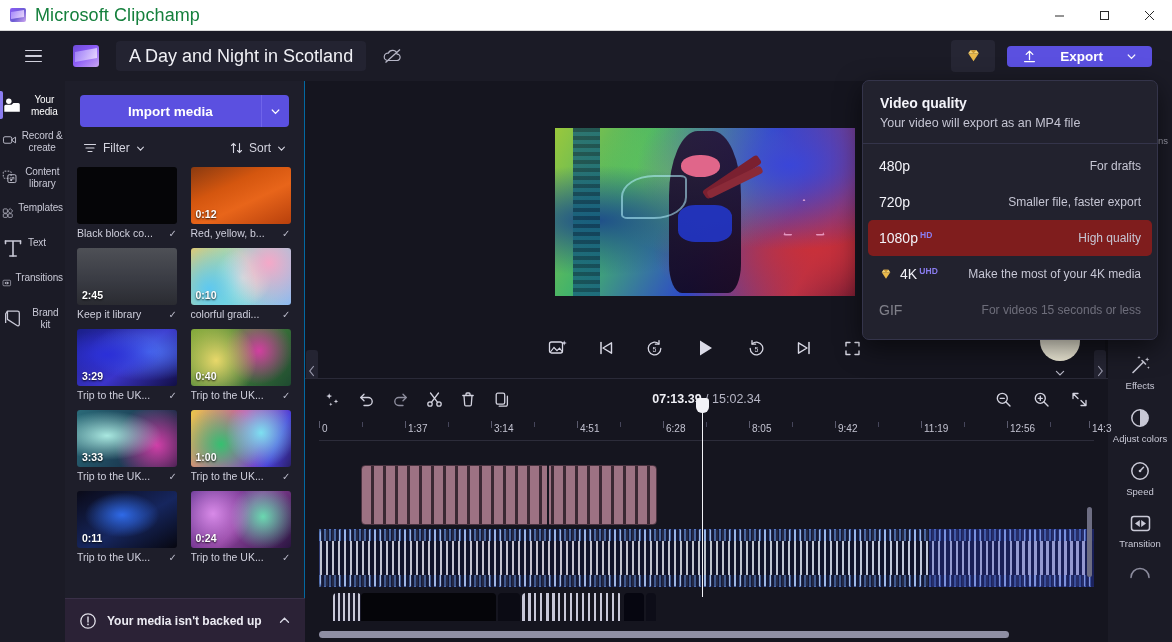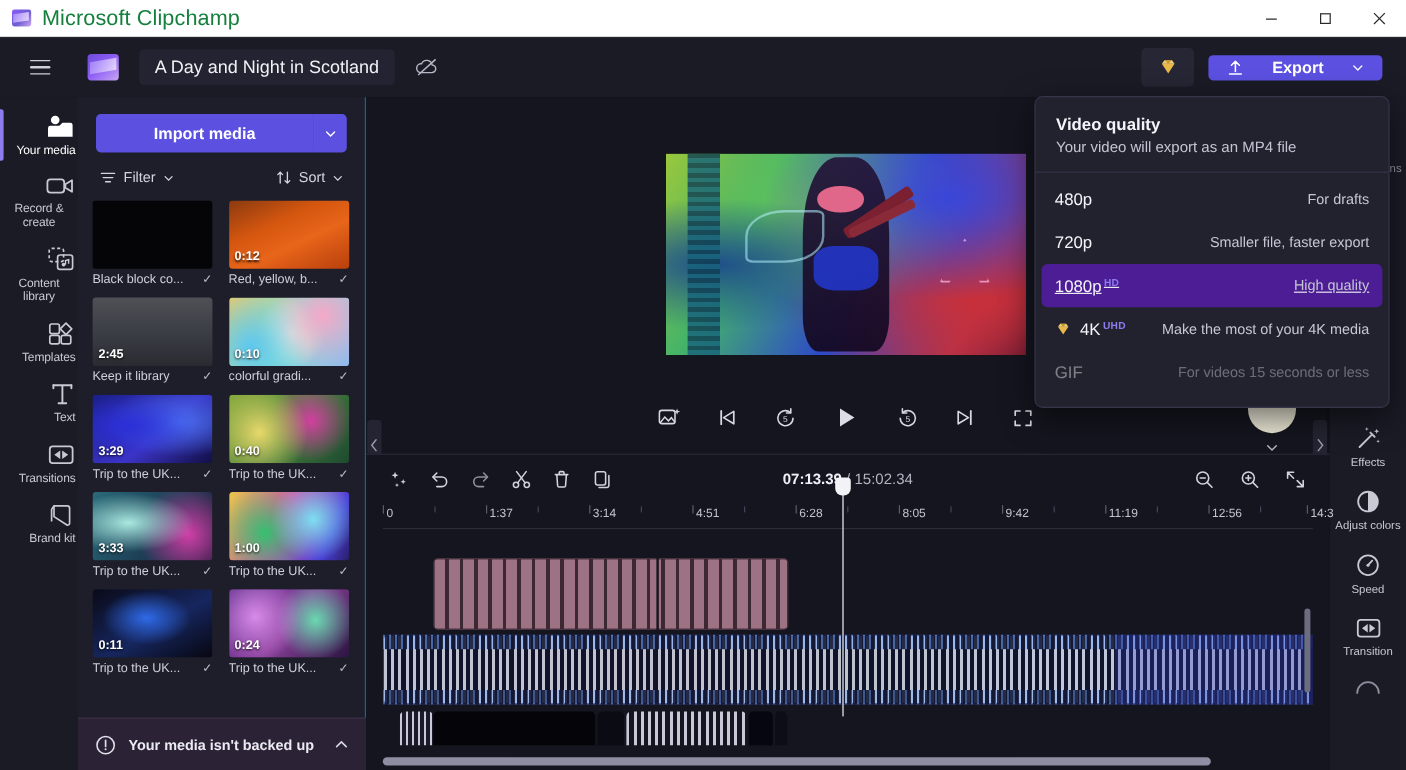--- a/index.html
+++ b/index.html
@@ -54,43 +54,43 @@
     position: relative; overflow: hidden;
   }
   .app-logo::after {
     content: ""; position: absolute; left: 2px; top: 5px; width: 22px; height: 10px;
     background: linear-gradient(115deg, #a78bfa, #efe2ff); transform: skewY(-10deg); opacity: .85;
   }
   .proj-title {
     margin-left: 17px; height: 30px; min-width: 184px; padding: 0 13px;
     background: #232331; border-radius: 4px;
     display: flex; align-items: center; justify-content: center;
-    font-size: 15px; color: #f0f0f5;
+    font-size: 18px; color: #f0f0f5;
   }
   .cloud-off { margin-left: 14px; width: 26px; height: 26px; display: flex; align-items: center; justify-content: center; }
   .header-right { margin-left: auto; display: flex; align-items: center; padding-right: 20px; gap: 12px; }
   .gem-btn {
     width: 44px; height: 32px; background: #262634; border-radius: 4px;
     display: flex; align-items: center; justify-content: center;
   }
   .export-btn {
     height: 21px; padding: 0 15px; background: #5b50e0; border-radius: 4px;
     display: flex; align-items: center; gap: 23px; color: #fff;
     font-size: 13.5px; font-weight: 600;
   }
   .export-btn .chev { opacity: .95; }
 
   
   .rail {
     position: absolute; left: 0; top: 81px; width: 65px; height: 561px;
     background: #1b1b26; padding-top: 6px;
   }
   .rail-item {
-    width: 65px; padding: 7px 2px 6px; display: flex; flex-direction: column;
-    align-items: flex-end; gap: 4px; color: #c9c9d6; position: relative;
+    width: 65px; padding: 7px 2px 6px; display: flex; flex-direction: row;
+    align-items: flex-start; gap: 4px; color: #c9c9d6; position: relative;
   }
   .rail-item.active { color: #ffffff; }
   .rail-item.active::before {
     content: ""; position: absolute; left: 0; top: 4px; bottom: 4px; width: 3px;
     background: #8b7df0; border-radius: 0 2px 2px 0;
   }
   .rail-label { font-size: 10px; line-height: 11.5px; text-align: center; letter-spacing: -.1px; }
 
   
   .media-panel {
@@ -221,21 +221,21 @@
   }
   .dd-head { padding: 14px 17px 13px; }
   .dd-title { font-size: 14px; font-weight: 700; color: #f4f4fa; }
   .dd-sub { font-size: 12.5px; color: #c4c4d2; margin-top: 5px; }
   .dd-sep { height: 1px; background: #34344a; }
   .dd-list { padding: 4px 0 0; }
   .dd-item {
     height: 36px; margin: 0 5px; padding: 0 11px; border-radius: 5px;
     display: flex; align-items: center;
   }
-  .dd-item.sel { background: #4c1d95; text-decoration: underline; }
+  .dd-item.sel { background: #7f1d1d; }
   .dd-item.dim { opacity: .45; }
   .dd-left { display: flex; align-items: baseline; gap: 2px; min-width: 84px; }
   .dd-res { font-size: 14px; color: #f2f2f8; }
   .dd-badge { font-size: 8.5px; font-weight: 700; color: #8b7df0; position: relative; top: -5px; letter-spacing: .2px; }
   .dd-desc { margin-left: auto; font-size: 12px; color: #c6c6d4; }
   .dd-gem { margin-right: 7px; display: flex; align-items: center; }
 </style>
 </head>
 <body>
 

